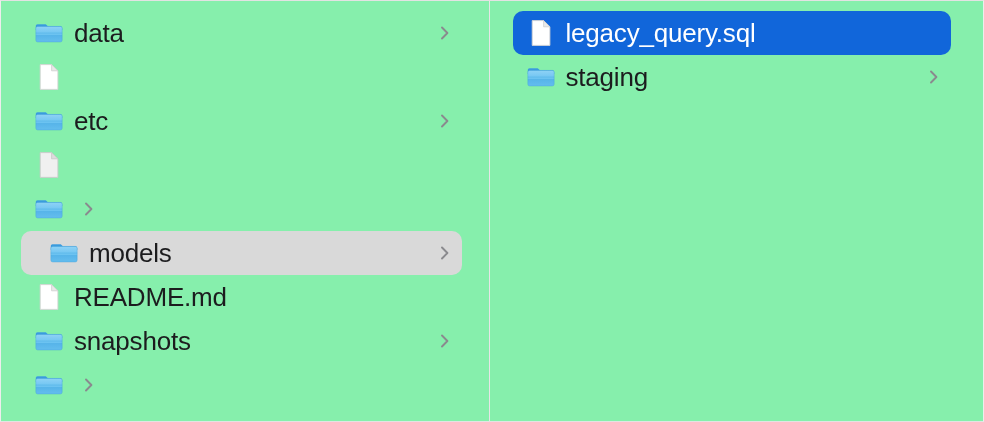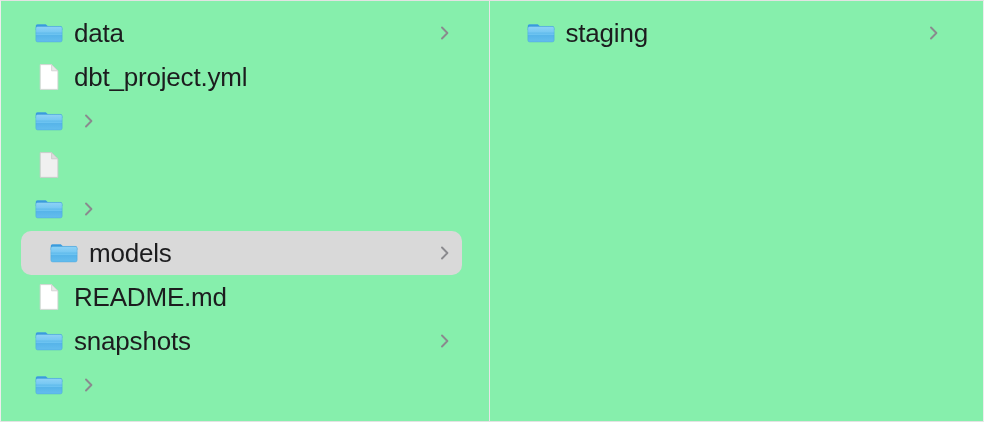--- a/index.html
+++ b/index.html
@@ -137,21 +137,20 @@
   </svg>
           </span>
         </div>
         <div class="row">
           <span class="icon">
             <svg viewBox="0 0 30 30" xmlns="http://www.w3.org/2000/svg" aria-hidden="true">
     <path d="M6.2 2.6h11.4l6.3 6.2v18.6H6.2z" fill="#ffffff" stroke="#d2d2d2" stroke-width="0.9" stroke-linejoin="round"></path>
     <path d="M17.6 2.6l6.3 6.2h-6.3z" fill="#e9e9e9" stroke="#d2d2d2" stroke-width="0.9" stroke-linejoin="round"></path>
   </svg>
           </span>
-          <span class="label">dbt_project.yml</span>
           <span class="chevron hidden">
             <svg width="14" height="22" viewBox="0 0 14 22" xmlns="http://www.w3.org/2000/svg" aria-hidden="true">
     <path d="M4 5.5L9.4 11 4 16.5" fill="none" stroke="#8a8a8e" stroke-width="1.9" stroke-linecap="round" stroke-linejoin="round"></path>
   </svg>
           </span>
         </div>
         <div class="row">
           <span class="icon">
             <svg viewBox="0 0 30 30" xmlns="http://www.w3.org/2000/svg" aria-hidden="true">
     <defs>
@@ -165,20 +164,21 @@
         <stop offset="0.56" stop-color="#56b4e9"></stop>
                   <stop offset="1" stop-color="#64bdee"></stop>
       </linearGradient>
     </defs>
     <path d="M3.4 6.2h8.4l2.1 2.1h12.7a1.6 1.6 0 0 1 1.6 1.6v2.0H1.8V7.8a1.6 1.6 0 0 1 1.6-1.6z" fill="url(#fgTab)"></path>
     <rect x="1.8" y="8.4" width="26.4" height="15.6" rx="1.9" fill="url(#fgBody)"></rect>
     <rect x="1.8" y="14.6" width="26.4" height="1.0" fill="#4fb0e6" opacity="0.55"></rect>
     <rect x="1.8" y="8.4" width="26.4" height="15.6" rx="1.9" fill="none" stroke="#3e9fd8" stroke-width="0.6" opacity="0.6"></rect>
   </svg>
           </span>
+          <span class="label">etc</span>
           <span class="chevron">
             <svg width="14" height="22" viewBox="0 0 14 22" xmlns="http://www.w3.org/2000/svg" aria-hidden="true">
     <path d="M4 5.5L9.4 11 4 16.5" fill="none" stroke="#8a8a8e" stroke-width="1.9" stroke-linecap="round" stroke-linejoin="round"></path>
   </svg>
           </span>
         </div>
         <div class="row">
           <span class="icon">
             <svg viewBox="0 0 30 30" xmlns="http://www.w3.org/2000/svg" aria-hidden="true">
     <path d="M6.2 2.6h11.4l6.3 6.2v18.6H6.2z" fill="#f0f0f0" stroke="#c9c9c9" stroke-width="0.9" stroke-linejoin="round"></path>
@@ -312,20 +312,34 @@
           <span class="chevron">
             <svg width="14" height="22" viewBox="0 0 14 22" xmlns="http://www.w3.org/2000/svg" aria-hidden="true">
     <path d="M4 5.5L9.4 11 4 16.5" fill="none" stroke="#8a8a8e" stroke-width="1.9" stroke-linecap="round" stroke-linejoin="round"></path>
   </svg>
           </span>
         </div>
       </div>
   </div>
   <div class="column column-right">
     <div class="rows">
+        <div class="row selected-active">
+          <span class="icon">
+            <svg viewBox="0 0 30 30" xmlns="http://www.w3.org/2000/svg" aria-hidden="true">
+    <path d="M6.2 2.6h11.4l6.3 6.2v18.6H6.2z" fill="#ffffff" stroke="#d2d2d2" stroke-width="0.9" stroke-linejoin="round"></path>
+    <path d="M17.6 2.6l6.3 6.2h-6.3z" fill="#e9e9e9" stroke="#d2d2d2" stroke-width="0.9" stroke-linejoin="round"></path>
+  </svg>
+          </span>
+          <span class="label">legacy_query.sql</span>
+          <span class="chevron hidden">
+            <svg width="14" height="22" viewBox="0 0 14 22" xmlns="http://www.w3.org/2000/svg" aria-hidden="true">
+    <path d="M4 5.5L9.4 11 4 16.5" fill="none" stroke="#8a8a8e" stroke-width="1.9" stroke-linecap="round" stroke-linejoin="round"></path>
+  </svg>
+          </span>
+        </div>
         <div class="row">
           <span class="icon">
             <svg viewBox="0 0 30 30" xmlns="http://www.w3.org/2000/svg" aria-hidden="true">
     <defs>
       <linearGradient id="fgTab" x1="0" y1="0" x2="0" y2="1">
         <stop offset="0" stop-color="#3f9fe0"></stop>
                   <stop offset="1" stop-color="#2e8ed3"></stop>
       </linearGradient>
       <linearGradient id="fgBody" x1="0" y1="0" x2="0" y2="1">
         <stop offset="0" stop-color="#8fd2f6"></stop>

